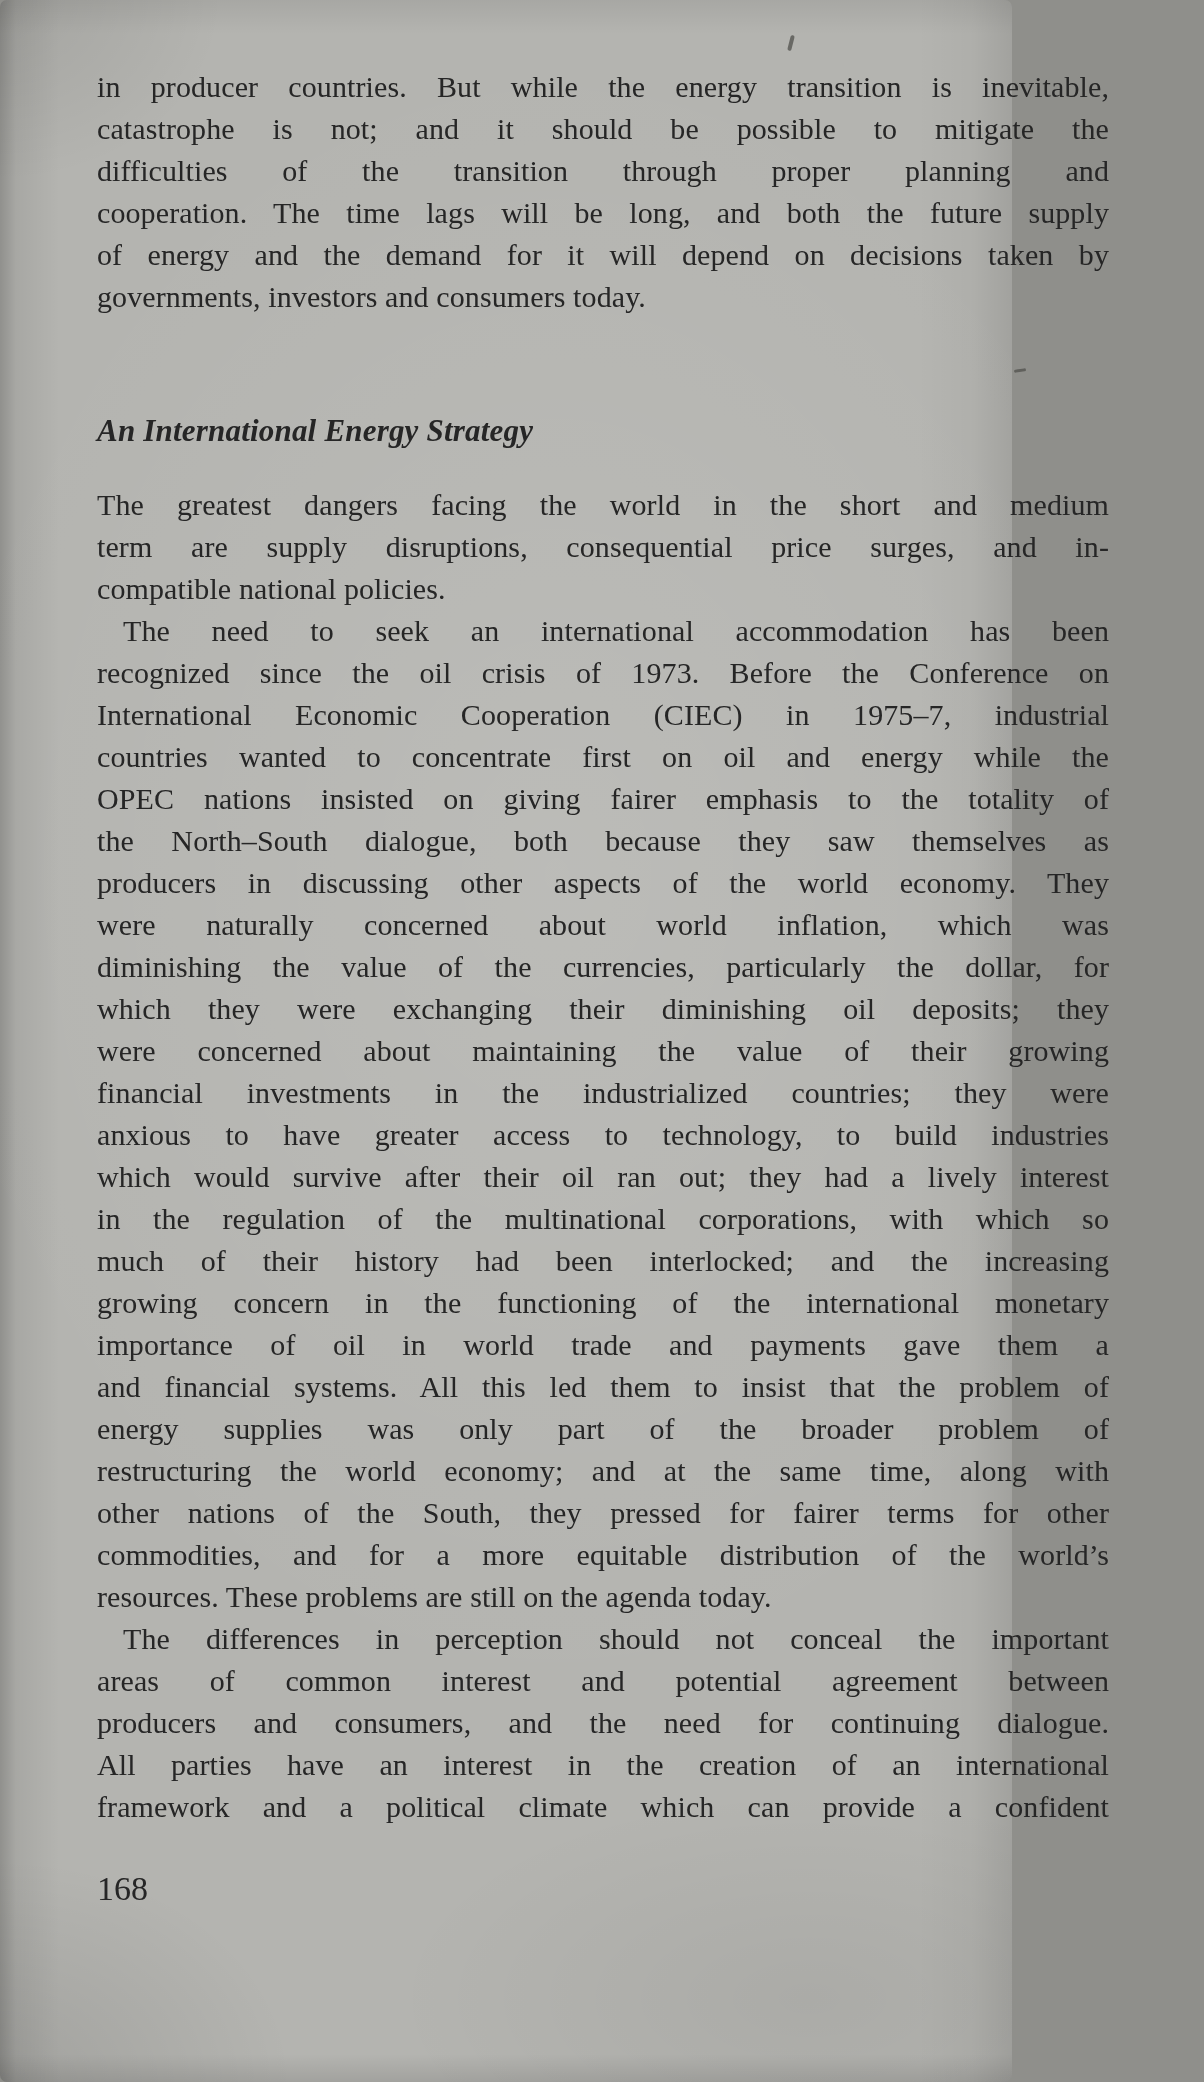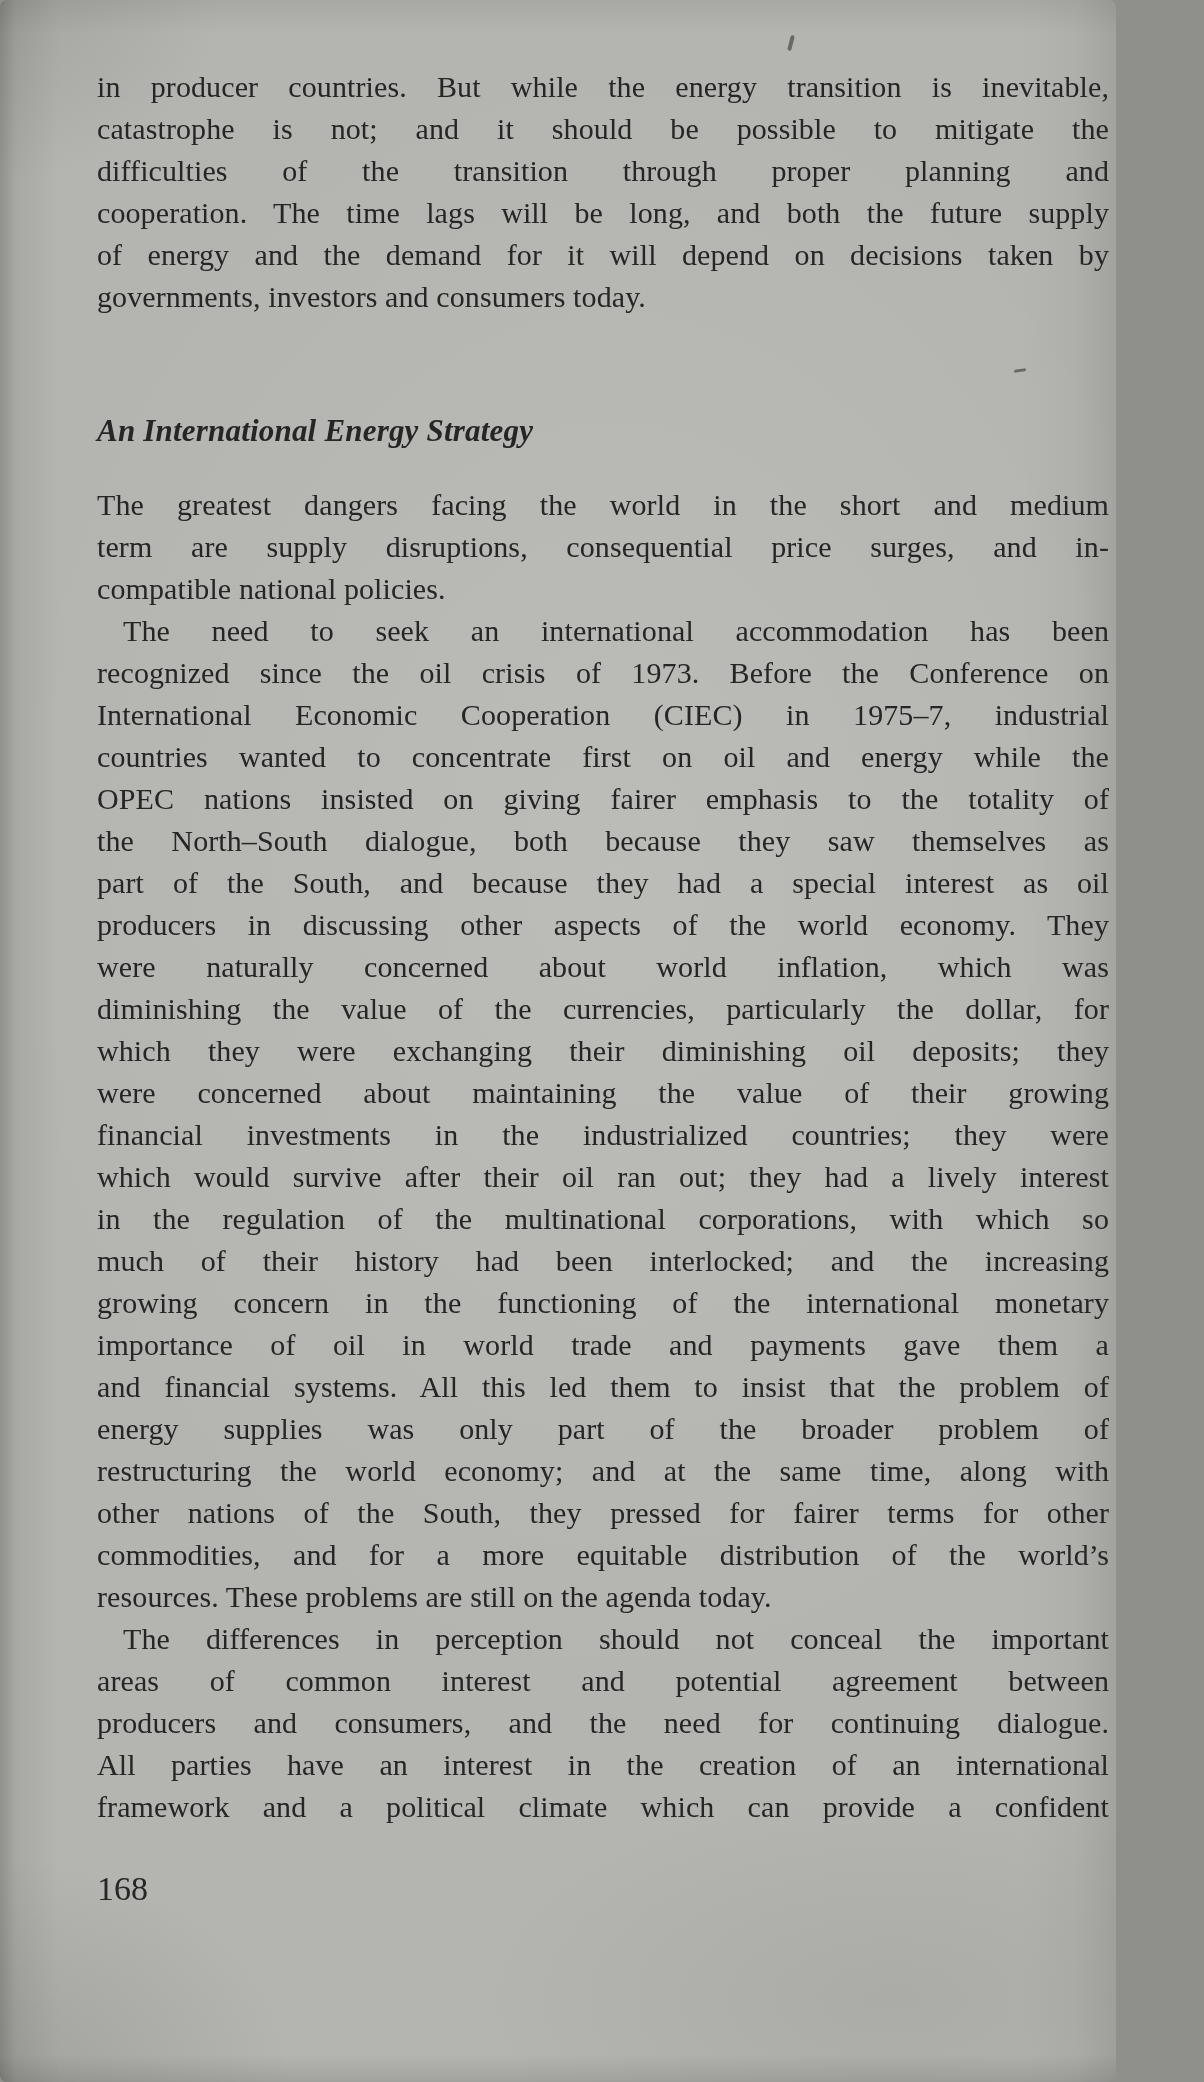--- a/index.html
+++ b/index.html
@@ -4,21 +4,21 @@
 <style>
   html, body { margin: 0; padding: 0; }
   body {
     width: 1204px; height: 2082px;
     background: #8f8f8b;
     font-family: "Liberation Serif", "DejaVu Serif", serif;
     overflow: hidden;
   }
   .page {
     position: relative;
-    width: 1116px; height: 2082px;
+    width: 1012px; height: 2082px;
     background:
       radial-gradient(900px 1200px at 55% 42%, rgba(255,255,255,0.10), rgba(255,255,255,0) 70%),
       linear-gradient(90deg, rgba(0,0,0,0.20) 0px, rgba(0,0,0,0.07) 16px, rgba(0,0,0,0) 60px),
       linear-gradient(270deg, rgba(0,0,0,0.10) 0px, rgba(0,0,0,0.03) 40px, rgba(0,0,0,0) 95px),
       linear-gradient(180deg, rgba(0,0,0,0.07) 0px, rgba(0,0,0,0) 34px),
       linear-gradient(0deg, rgba(0,0,0,0.10) 0px, rgba(0,0,0,0) 28px),
       radial-gradient(420px 320px at 0% 100%, rgba(0,0,0,0.10), rgba(0,0,0,0) 70%),
       radial-gradient(320px 260px at 0% 0%, rgba(0,0,0,0.09), rgba(0,0,0,0) 70%),
       radial-gradient(600px 300px at 80% 96%, rgba(0,0,0,0.05), rgba(0,0,0,0) 70%),
       var(--paper, #b4b4b0);
@@ -83,27 +83,27 @@
         <div class="line">term are supply disruptions, consequential price surges, and in-</div>
         <div class="line end">compatible national policies.</div>
       </div>
       <div class="para">
         <div class="line indent">The need to seek an international accommodation has been</div>
         <div class="line">recognized since the oil crisis of 1973. Before the Conference on</div>
         <div class="line">International Economic Cooperation (CIEC) in 1975–7, industrial</div>
         <div class="line">countries wanted to concentrate first on oil and energy while the</div>
         <div class="line">OPEC nations insisted on giving fairer emphasis to the totality of</div>
         <div class="line">the North–South dialogue, both because they saw themselves as</div>
-        <div class="line">part of the South, and because they had a special interest as oil</div>
         <div class="line">producers in discussing other aspects of the world economy. They</div>
         <div class="line">were naturally concerned about world inflation, which was</div>
         <div class="line">diminishing the value of the currencies, particularly the dollar, for</div>
         <div class="line">which they were exchanging their diminishing oil deposits; they</div>
         <div class="line">were concerned about maintaining the value of their growing</div>
         <div class="line">financial investments in the industrialized countries; they were</div>
+        <div class="line">anxious to have greater access to technology, to build industries</div>
         <div class="line">which would survive after their oil ran out; they had a lively interest</div>
         <div class="line">in the regulation of the multinational corporations, with which so</div>
         <div class="line">much of their history had been interlocked; and the increasing</div>
         <div class="line">growing concern in the functioning of the international monetary</div>
         <div class="line">importance of oil in world trade and payments gave them a</div>
         <div class="line">and financial systems. All this led them to insist that the problem of</div>
         <div class="line">energy supplies was only part of the broader problem of</div>
         <div class="line">restructuring the world economy; and at the same time, along with</div>
         <div class="line">other nations of the South, they pressed for fairer terms for other</div>
         <div class="line">commodities, and for a more equitable distribution of the world’s</div>

